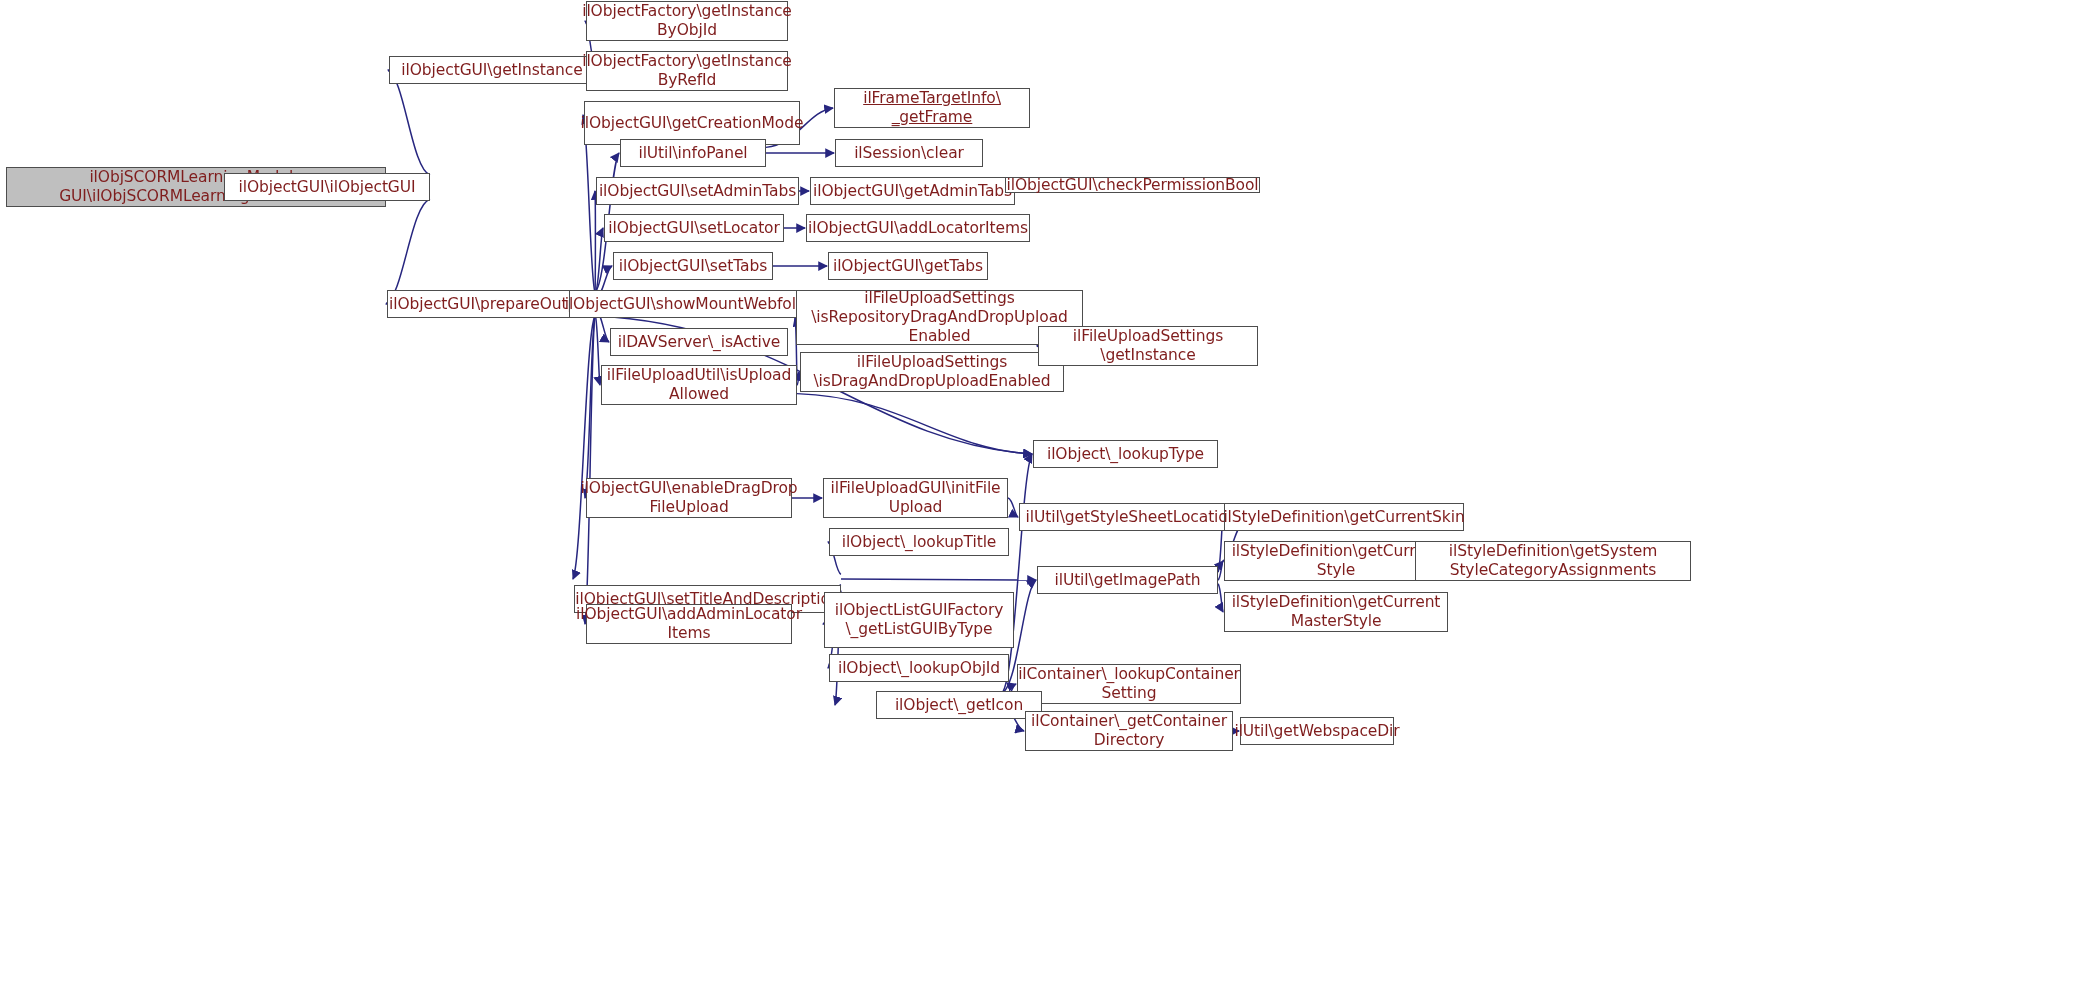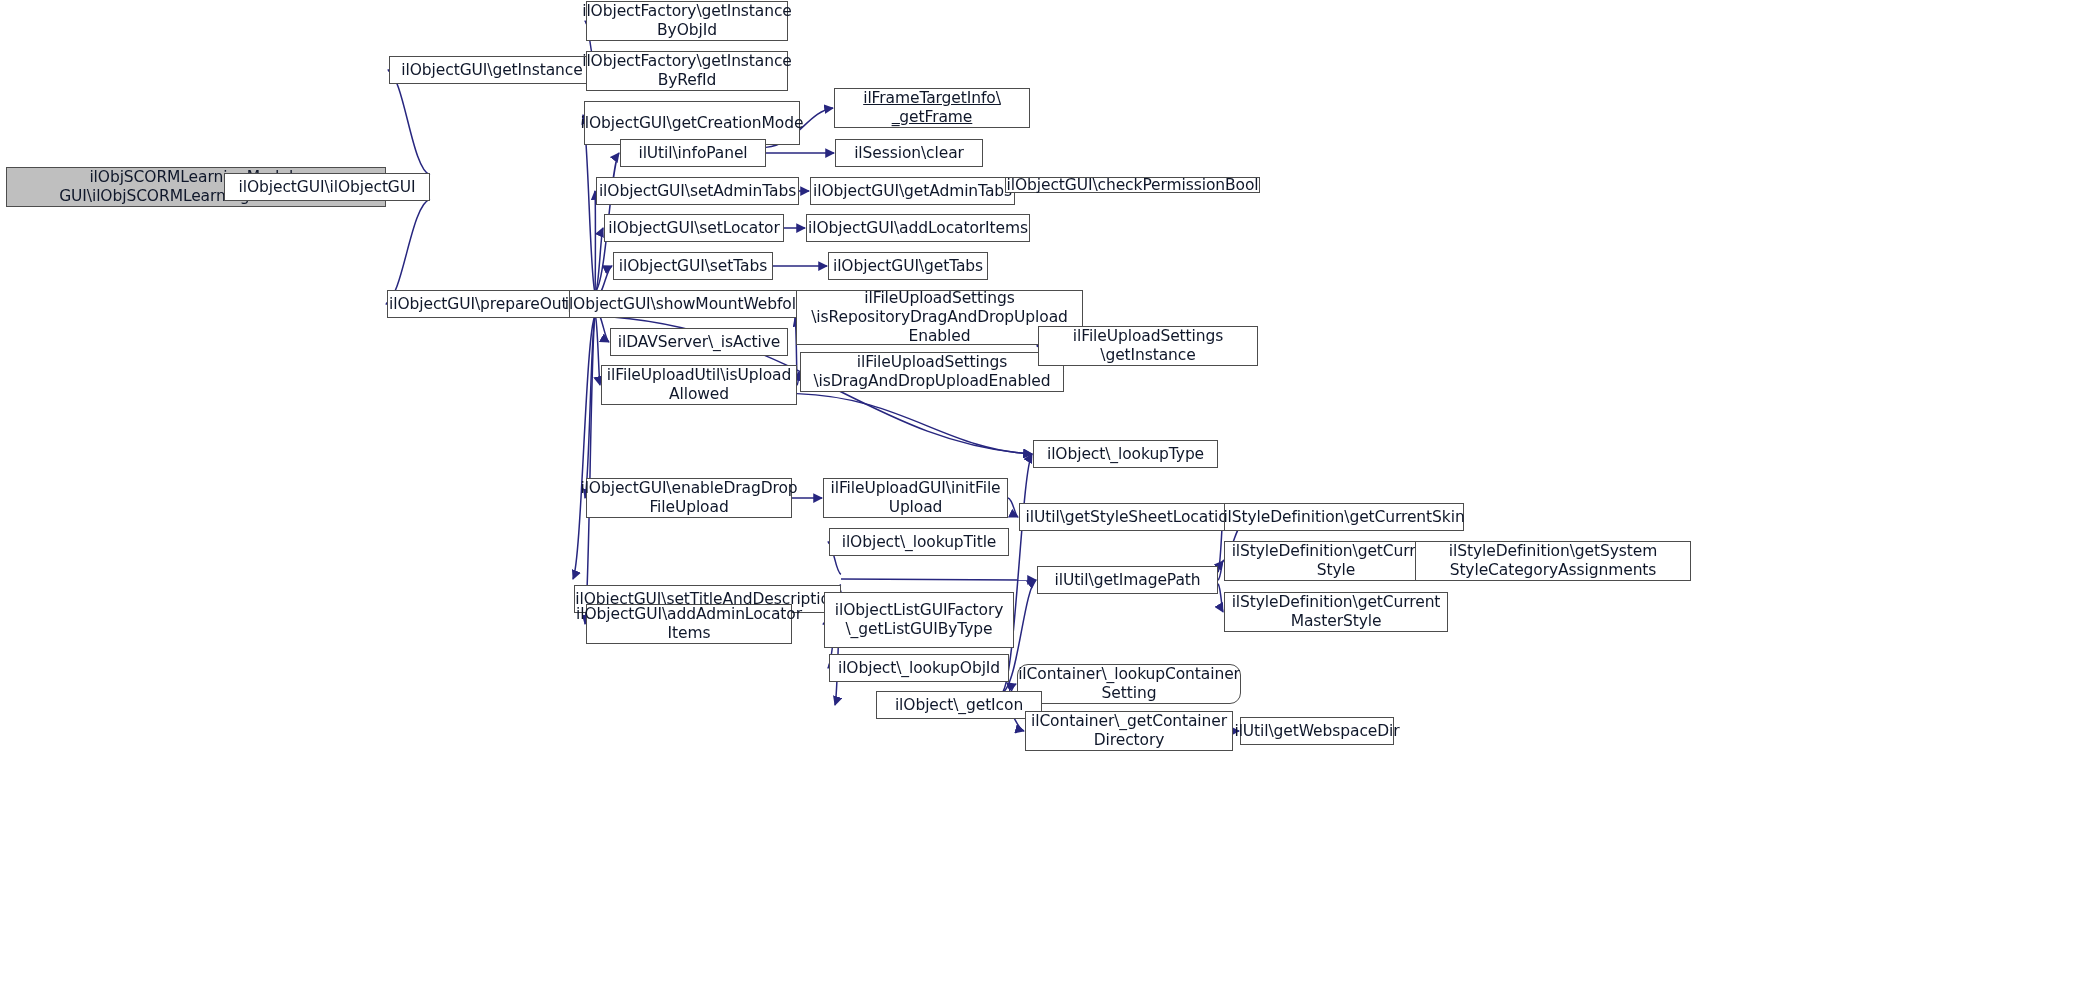--- a/index.html
+++ b/index.html
@@ -10,21 +10,21 @@
     background:#ffffff;
     font-family:"DejaVu Sans","Liberation Sans",sans-serif;
     overflow:hidden;
   }
   #edges{position:absolute;left:0;top:0;width:2093px;height:1001px;}
   .node{
     position:absolute;
     box-sizing:border-box;
     border:1.6px solid #4d4d4d;
     background:#ffffff;
-    color:#0f172a;
+    color:#7f1d1d;
     display:flex;
     align-items:center;
     justify-content:center;
     text-align:center;
     line-height:1.22;
     font-size:15.5px;
     padding:1px 20px;
     white-space:pre-line;
     letter-spacing:-0.1px;
   }
@@ -139,20 +139,20 @@
 Style</div>
       <div class="node" style="left: 1415px; top: 541px; width: 276px; height: 40px;">ilStyleDefinition\getSystem
 StyleCategoryAssignments</div>
       <div class="node" style="left: 1224px; top: 592px; width: 224px; height: 40px;">ilStyleDefinition\getCurrent
 MasterStyle</div>
       <div class="node" style="left: 586px; top: 604px; width: 206px; height: 40px;">ilObjectGUI\addAdminLocator
 Items</div>
       <div class="node" style="left: 824px; top: 592px; width: 190px; height: 56px;">ilObjectListGUIFactory
 \_getListGUIByType</div>
       <div class="node" style="left: 829px; top: 654px; width: 180px; height: 28px;">ilObject\_lookupObjId</div>
-      <div class="node" style="left: 1017px; top: 664px; width: 224px; height: 40px; border-radius: 11px;">ilContainer\_lookupContainer
+      <div class="node" style="left: 1017px; top: 664px; width: 224px; height: 40px;">ilContainer\_lookupContainer
 Setting</div>
       <div class="node" style="left: 836px; top: 691px; width: 166px; height: 28px; margin-left: 40px;">ilObject\_getIcon</div>
       <div class="node" style="left: 1025px; top: 711px; width: 208px; height: 40px;">ilContainer\_getContainer
 Directory</div>
       <div class="node" style="left: 1240px; top: 717px; width: 154px; height: 28px;">ilUtil\getWebspaceDir</div>
     </div>
 </div>
 
 </body></html>

